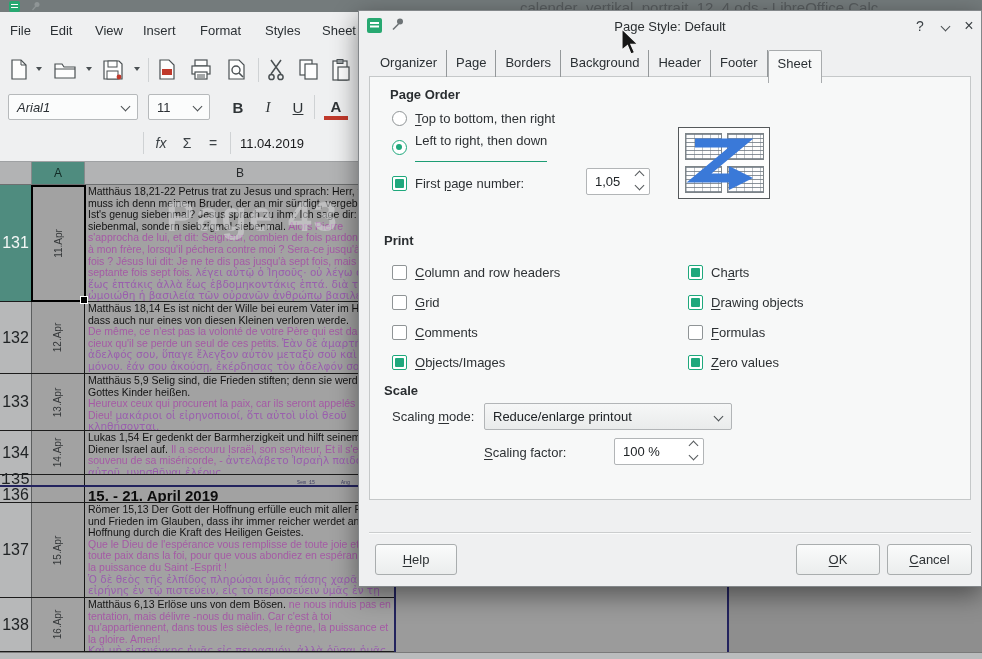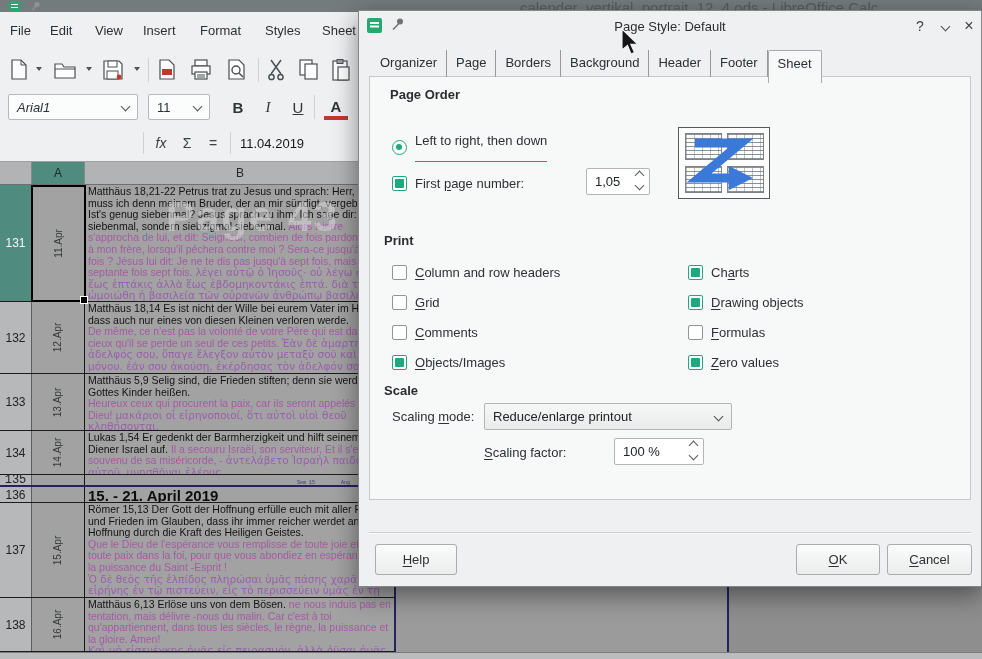--- a/index.html
+++ b/index.html
@@ -34,21 +34,21 @@
   #colheaders{position:absolute;left:0;top:162px;width:982px;height:23px;display:flex;}
   .chcell{box-sizing:border-box;border-right:1px solid #86898a;border-bottom:1px solid #6d6f70;background:#b2b3b4;font-size:12px;color:#26292b;display:flex;align-items:center;justify-content:center;}
   .chcell.selcol{background:#4f8c7f;color:#122b26;}
   #gridarea{position:absolute;left:0;top:185px;width:982px;height:467px;background:#a2a2a2;overflow:hidden;}
   #zone2{position:absolute;left:396px;top:0;width:331px;height:467px;background:#9b9b9b;}
   #zone3{position:absolute;left:729px;top:0;width:253px;height:467px;background:#8e8e8e;}
   .vpb{position:absolute;top:0;width:2px;height:467px;background:#23235e;}
   #rows{position:absolute;left:0;top:0;width:396px;}
   .srow{display:flex;box-sizing:border-box;border-bottom:1px solid #1c1c1c;position:relative;background:#a2a2a2;}
   .srow.pb{border-bottom:2px solid #23235e;}
-  .rh{width:32px;box-sizing:border-box;border-right:1px solid #5c5e5f;border-bottom:0;background:#b7b8b9;color:#202325;font-size:12px;display:flex;align-items:center;justify-content:center;flex:none;}
+  .rh{width:32px;box-sizing:border-box;border-right:1px solid #5c5e5f;border-bottom:0;background:#b7b8b9;color:#202325;font-size:16px;display:flex;align-items:center;justify-content:center;flex:none;}
   .rh.sel{background:#4f8c7f;color:#f4f7f6;}
   .ca{width:53px;box-sizing:border-box;border-right:1px solid #141414;flex:none;display:flex;align-items:center;justify-content:center;overflow:hidden;}
   .date{transform:rotate(-90deg);font-size:10px;color:#35383a;white-space:nowrap;}
   .cbc{width:311px;box-sizing:border-box;flex:none;overflow:hidden;position:relative;padding:1px 2px 0 3px;font-size:10.5px;line-height:11.6px;}
   .seg.de{color:#131313;}
   .seg.fr{color:#a55aa5;}
   .seg.gr{color:#9a5fae;font-family:"DejaVu Sans",sans-serif;}
   .seg.title{font-weight:bold;font-size:15px;line-height:15px;color:#0d0d0d;}
   .seg.note{position:absolute;left:212px;top:3px;font-size:5px;color:#3c3c60;}
   .seg.note2{position:absolute;left:256px;top:3px;font-size:5px;color:#3c3c60;}
@@ -309,20 +309,24 @@
       <span class="tab">Borders</span>
       <span class="tab">Background</span>
       <span class="tab">Header</span>
       <span class="tab">Footer</span>
       <span class="tab active">Sheet</span>
     </div>
 
     <div id="dpanel">
 
       <span class="ghead" style="left:20px;top:10px">Page Order</span>
+      <div class="fieldrow" style="left:22px;top:31px">
+        <span class="rb"></span>
+        <span class="lbl"><u>T</u>op to bottom, then right</span>
+      </div>
       <div class="fieldrow" style="left:22px;top:60px">
         <span class="rb on"></span>
         <span class="lbl focuslbl">Left to right, then down</span>
       </div>
       <div class="fieldrow" style="left:22px;top:96px">
         <span class="cb on"></span>
         <span class="lbl">First <u>p</u>age number:</span>
       </div>
       <div class="spin" style="left:216px;top:91px;width:64px">
         <span>1,05</span>

